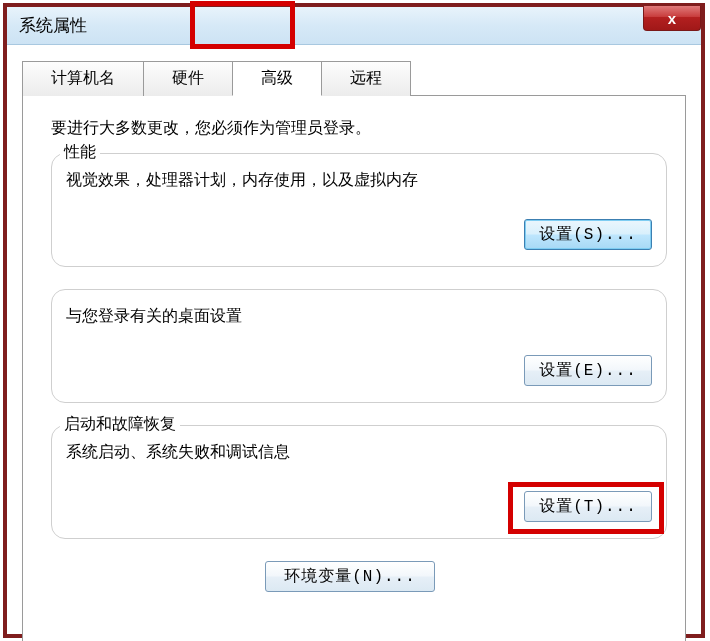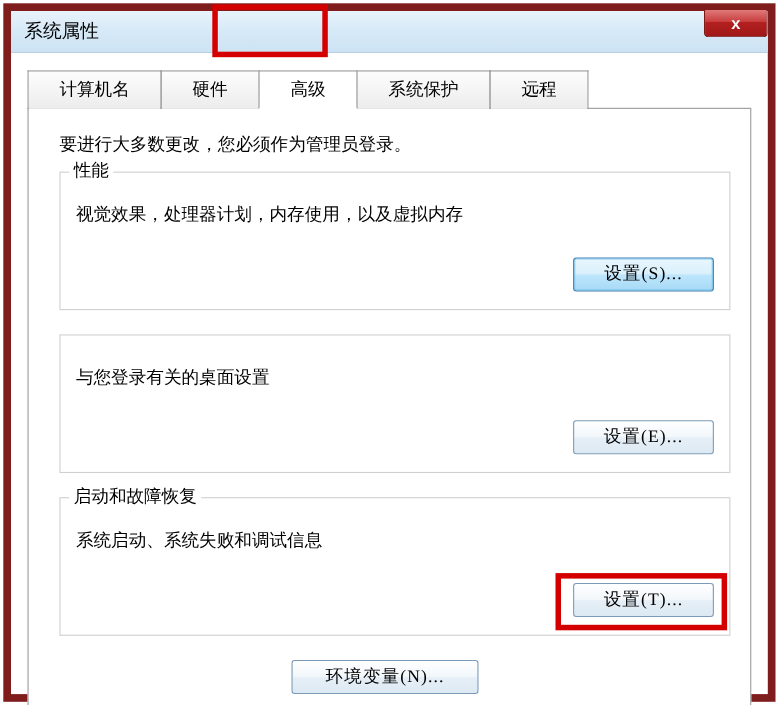--- a/index.html
+++ b/index.html
@@ -9,21 +9,21 @@
     background: #fff;
     font-family: "Microsoft YaHei", "SimSun", Tahoma, sans-serif;
     font-size: 15px;
     width: 710px;
     height: 641px;
     overflow: hidden;
   }
   .window {
     width: 702px;
     height: 635px;
-    border: 7px solid #7f1d1d;
+    border: 4px solid #7f1d1d;
     background: #fff;
     position: relative;
   }
   .titlebar {
     height: 38px;
     background: linear-gradient(to bottom, #e8f3fb 0%, #d6e9f7 50%, #cde3f4 100%);
     border-bottom: 1px solid #a8c8e0;
     display: flex;
     align-items: center;
     padding-left: 12px;
@@ -87,23 +87,23 @@
     height: 560px;
     position: relative;
   }
   .intro {
     font-size: 16px;
     margin-bottom: 14px;
     font-family: Liberation Mono, monospace;
   }
   .groupbox {
     border: 1px solid #cfcfcf;
-    border-radius: 0;
+    border-radius: 14px;
     margin-bottom: 22px;
-    padding: 20px 14px 16px 14px;
+    padding: 8px 14px 16px 14px;
     position: relative;
   }
   .group-legend {
     position: absolute;
     top: -12px;
     left: 8px;
     background: #fff;
     padding: 0 4px;
     font-size: 16px;
   }
@@ -113,21 +113,21 @@
     margin-bottom: 28px;
   }
   .button-row {
     display: flex;
     justify-content: flex-end;
   }
   .win-button {
     min-width: 128px;
     padding: 4px 10px;
     font-size: 16px;
-    font-family: Liberation Serif, serif;
+    font-family: Liberation Mono, monospace;
     border: 1px solid #7a9ab8;
     border-radius: 3px;
     background: linear-gradient(to bottom, #ffffff 0%, #f2f7fb 48%, #e6eff7 52%, #dce9f3 100%);
     cursor: pointer;
     text-align: center;
     letter-spacing: 1px;
   }
   .win-button.focused {
     border: 1px solid #3c7fb1;
     box-shadow: 0 0 0 1px #7ecdf2 inset;
@@ -160,21 +160,20 @@
       <span>x</span>
     </div>
   </div>
 
   <div class="client">
 
     <div class="tabs">
       <div class="tab"><span>计算机名</span></div>
       <div class="tab"><span>硬件</span></div>
       <div class="tab active"><span>高级</span></div>
-      <div class="tab"><span>系统保护</span></div>
       <div class="tab"><span>远程</span></div>
     </div>
 
     <div class="tab-highlight" style="left:183px; top:-6px; width:105px; height:48px;"></div>
 
     <div class="tab-content">
 
       <div class="intro">要进行大多数更改，您必须作为管理员登录。</div>
 
       <div class="groupbox">

